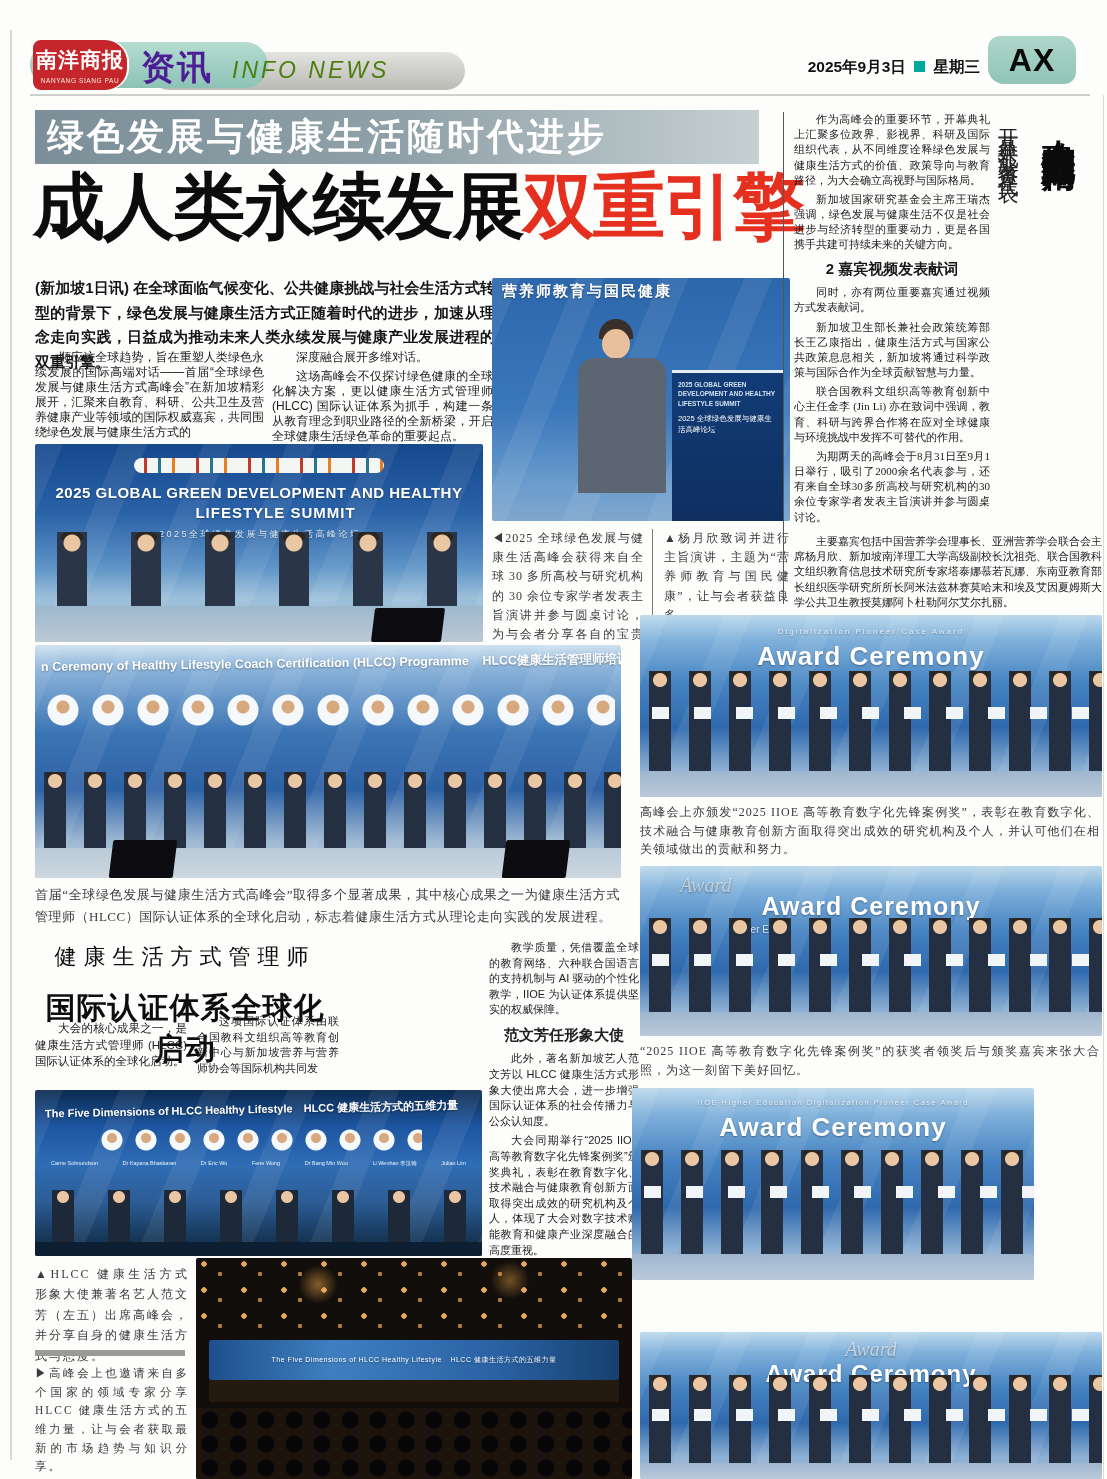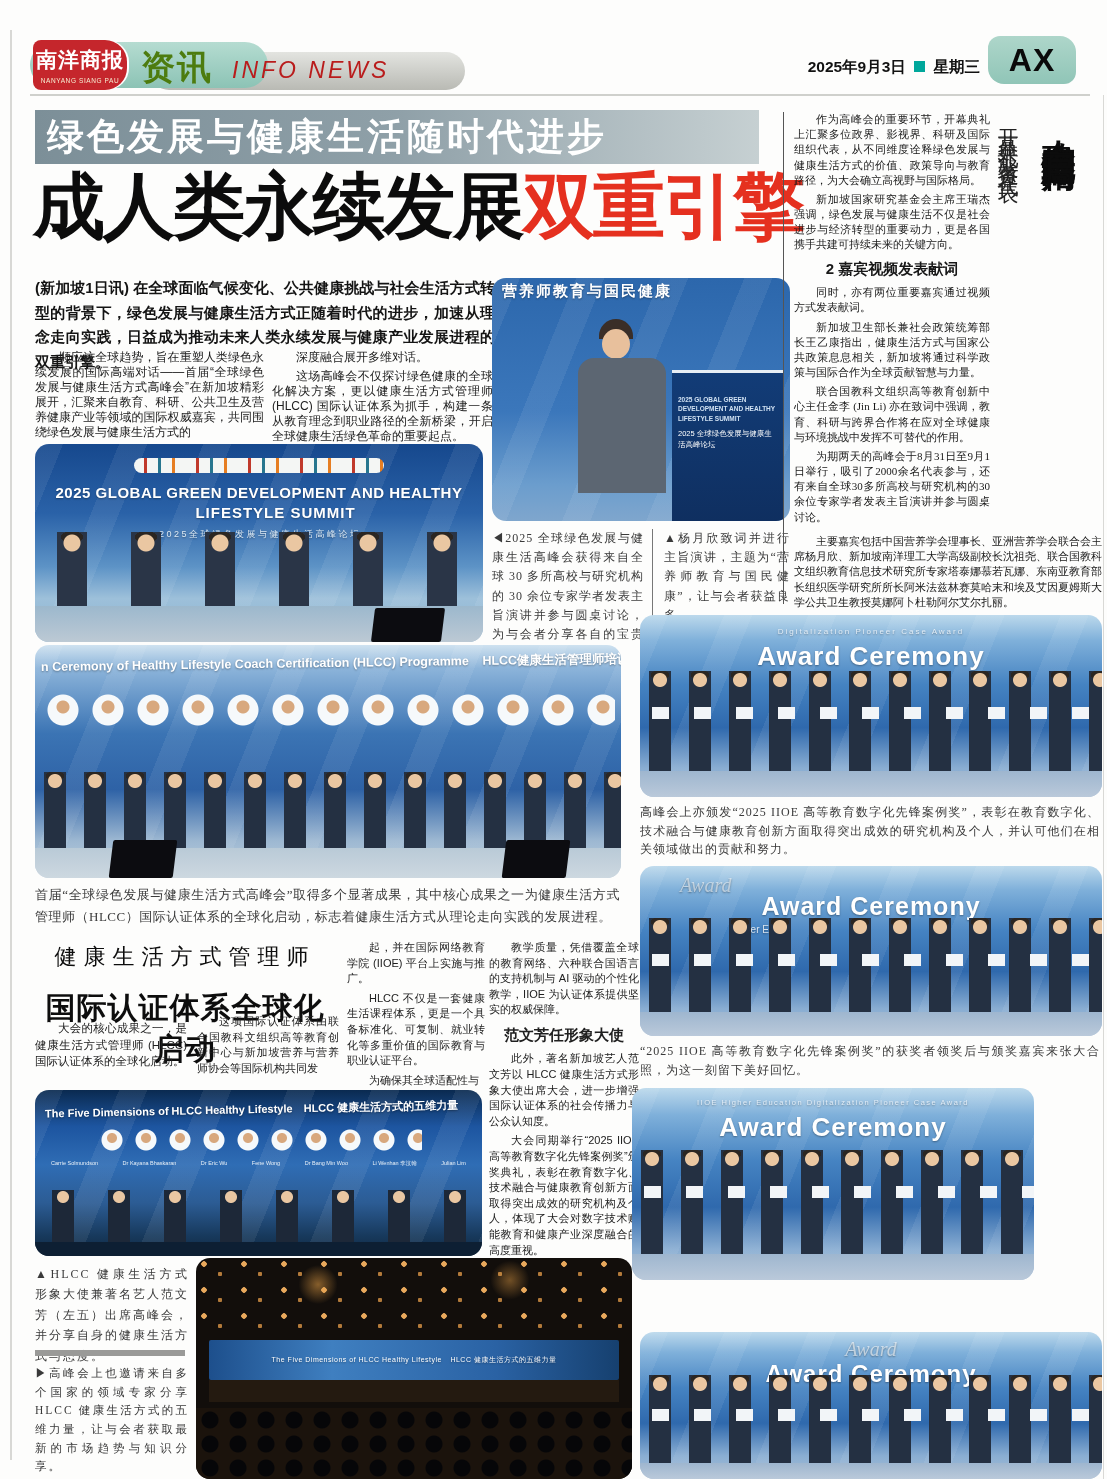--- a/index.html
+++ b/index.html
@@ -4,21 +4,21 @@
 <style>
   html,body { margin:0; padding:0; background:#e8e8e6; }
   #page { position:relative; width:1107px; height:1479px; background:#fdfdfc; margin:0 auto;
           font-family:"Liberation Sans", sans-serif; color:#1c1c1c; overflow:hidden; }
   .abs { position:absolute; }
   .serif { font-family:"Liberation Serif", serif; }
   .jc { text-align:justify; }
   .caption { font-family:"Liberation Serif", serif; color:#3a3a3a; }
   p { margin:0 0 4px 0; text-indent:2em; }
   p.noind { text-indent:0; }
-  .photo { position:absolute; overflow:hidden; border-radius:14px; }
+  .photo { position:absolute; overflow:hidden; border-radius:2px; }
   .streaks { position:absolute; inset:0;
      background:repeating-linear-gradient(112deg, rgba(255,255,255,.07) 0 26px, rgba(255,255,255,0) 26px 78px); }
   .crowd-sm { position:absolute; background-repeat:repeat-x; background-size:40px 100%;
      background-image:
        radial-gradient(circle 6.5px at 20px 9px, #eac7a2 0 6.5px, rgba(0,0,0,0) 7.5px),
        radial-gradient(9px 5px at 20px 4px, #2b2622 0 100%, rgba(0,0,0,0) 101%),
        linear-gradient(90deg, rgba(0,0,0,0) 0 9px, #243042 9px 31px, rgba(0,0,0,0) 31px); }
   .crowd-lg { position:absolute; background-repeat:repeat-x; background-size:74px 100%;
      background-image:
        radial-gradient(circle 8px at 37px 11px, #eac7a2 0 8px, rgba(0,0,0,0) 9px),
@@ -56,22 +56,22 @@
 
   <div class="abs" style="left:10px;top:30px;width:2px;height:1430px;background:#d8d8d5;"></div>
 
   <div class="abs" style="left:0;top:0;width:1107px;height:100px;">
     <div class="abs" style="left:150px;top:52px;width:315px;height:38px;border-radius:19px;background:linear-gradient(180deg,#e3e4e0,#b9bab4);"></div>
     <div class="abs" style="left:30px;top:42px;width:238px;height:46px;border-radius:23px;background:linear-gradient(180deg,#b5dcd1,#8cc3b5);"></div>
     <div class="abs" style="left:33px;top:40px;width:94px;height:50px;background:#c5262c;border-radius:8px 22px 22px 8px;color:#fff;text-align:center;box-shadow:2px 0 0 #fff;">
       <div class="serif" style="font-size:21px;font-weight:700;margin-top:6px;letter-spacing:1px;">南洋商报</div>
       <div style="font-size:6.5px;letter-spacing:.6px;margin-top:3px;color:#f7edd2;">NANYANG SIANG PAU</div>
     </div>
-    <div class="abs" style="left:141px;top:45px;font-size:34px;font-weight:900;color:#4d7c0f;letter-spacing:2px;">资讯</div>
-    <div class="abs" style="left:232px;top:57px;font-size:23px;font-style:italic;color:#b91c1c;letter-spacing:3px;">INFO NEWS</div>
+    <div class="abs" style="left:141px;top:45px;font-size:34px;font-weight:900;color:#4c1d95;letter-spacing:2px;">资讯</div>
+    <div class="abs" style="left:232px;top:57px;font-size:23px;font-style:italic;color:#4d7c0f;letter-spacing:3px;">INFO NEWS</div>
     <div class="abs" style="left:770px;top:57px;width:210px;text-align:right;font-weight:700;font-size:15.5px;color:#111;">
       <span>2025年9月3日</span>
       <span style="display:inline-block;width:11px;height:11px;background:#00a79b;margin:0 4px;"></span>
       <span>星期三</span>
     </div>
     <div class="abs" style="left:988px;top:36px;width:88px;height:48px;background:linear-gradient(180deg,#aed6ca,#90c5b7);border-radius:12px 16px 12px 16px;text-align:center;line-height:48px;font-size:32px;font-weight:800;letter-spacing:1px;color:#0a0a0a;">
       <span>AX</span>
     </div>
     <div class="abs" style="left:30px;top:94px;width:1060px;height:2px;background:#cfd0cc;"></div>
   </div>
@@ -106,21 +106,21 @@
     <div class="abs" style="left:0;right:0;bottom:0;height:36px;background:linear-gradient(180deg,#9cb8cd,#bcc9d4);"></div>
     <div class="speakerbox" style="right:9%;bottom:0;width:70px;height:34px;"></div>
   </div>
 
   <div class="photo" style="left:492px;top:278px;width:298px;height:243px;background:linear-gradient(180deg,#2c67ac 0%,#3b77bb 55%,#6b9dcd 85%,#7fa6cd 100%);">
     <div class="streaks"></div>
     <div class="ph-text" style="left:10px;top:4px;font-size:15px;font-weight:700;letter-spacing:2px;">营养师教育与国民健康</div>
     <div class="abs" style="left:36%;top:17%;width:34px;height:20px;border-radius:17px 17px 0 0;background:#3a2e28;"></div>
     <div class="abs" style="left:37%;top:21%;width:28px;height:30px;border-radius:50%;background:#e8c09c;"></div>
     <div class="abs" style="left:29%;top:33%;width:88px;height:135px;border-radius:16px 16px 0 0;background:#5c6672;"></div>
-    <div class="abs" style="right:6px;top:38%;width:112px;height:62%;background:linear-gradient(180deg,#123c77,#0f2f60);border-top:3px solid #e8eef5;padding:22px 6px;box-sizing:border-box;">
+    <div class="abs" style="right:6px;top:38%;width:112px;height:62%;background:linear-gradient(180deg,#123c77,#0f2f60);border-top:3px solid #e8eef5;padding:7px 6px;box-sizing:border-box;">
       <div style="font-size:6.5px;font-weight:700;color:#cfe0f2;line-height:1.4;">2025 GLOBAL GREEN DEVELOPMENT AND HEALTHY LIFESTYLE SUMMIT</div>
       <div style="font-size:7.5px;color:#ffffff;margin-top:5px;line-height:1.5;">2025 全球绿色发展与健康生活高峰论坛</div>
     </div>
   </div>
 
   <div class="abs caption jc" style="left:492px;top:529px;width:152px;font-size:12px;line-height:1.6;letter-spacing:1px;">
     <span>◀2025 全球绿色发展与健康生活高峰会获得来自全球 30 多所高校与研究机构的 30 余位专家学者发表主旨演讲并参与圆桌讨论，为与会者分享各自的宝贵见解。</span>
   </div>
   <div class="abs" style="left:652px;top:529px;width:1px;height:112px;background:#777;"></div>
   <div class="abs caption jc" style="left:664px;top:529px;width:126px;font-size:12px;line-height:1.6;letter-spacing:1px;">
@@ -167,25 +167,20 @@
   <div class="abs" style="left:45px;top:942px;width:280px;text-align:center;color:#0d0d0d;">
     <div class="serif" style="font-size:22px;letter-spacing:7px;">健康生活方式管理师</div>
     <div style="font-size:30px;font-weight:900;letter-spacing:1px;margin-top:16px;">国际认证体系全球化启动</div>
   </div>
 
   <div class="abs jc" style="left:35px;top:1020px;width:152px;font-size:11.5px;line-height:1.45;color:#202020;">
     <p>大会的核心成果之一，是健康生活方式管理师 (HLCC) 国际认证体系的全球化启动。</p>
   </div>
   <div class="abs jc" style="left:197px;top:1014px;width:142px;font-size:11px;line-height:1.42;color:#202020;">
     <p>这项国际认证体系由联合国教科文组织高等教育创新中心与新加坡营养与营养师协会等国际机构共同发</p>
-  </div>
-  <div class="abs jc" style="left:347px;top:940px;width:138px;font-size:11px;line-height:1.42;color:#202020;">
-    <p>起，并在国际网络教育学院 (IIOE) 平台上实施与推广。</p>
-    <p>HLCC 不仅是一套健康生活课程体系，更是一个具备标准化、可复制、就业转化等多重价值的国际教育与职业认证平台。</p>
-    <p>为确保其全球适配性与</p>
   </div>
   <div class="abs jc" style="left:489px;top:940px;width:150px;font-size:11px;line-height:1.42;color:#202020;">
     <p>教学质量，凭借覆盖全球的教育网络、六种联合国语言的支持机制与 AI 驱动的个性化教学，IIOE 为认证体系提供坚实的权威保障。</p>
     <p class="noind" style="text-align:center;font-weight:700;font-size:15px;margin:6px 0;">范文芳任形象大使</p>
     <p>此外，著名新加坡艺人范文芳以 HLCC 健康生活方式形象大使出席大会，进一步增强国际认证体系的社会传播力与公众认知度。</p>
     <p>大会同期举行“2025 IIOE 高等教育数字化先锋案例奖”颁奖典礼，表彰在教育数字化、技术融合与健康教育创新方面取得突出成效的研究机构及个人，体现了大会对数字技术赋能教育和健康产业深度融合的高度重视。</p>
   </div>
 
   <div class="photo" style="left:35px;top:1090px;width:447px;height:166px;background:linear-gradient(180deg,#0a2a50 0%,#1d55a0 22%,#2f6db5 45%,#2c5c94 68%,#17395c 88%,#102840 100%);z-index:3;">
     <div class="streaks"></div>

